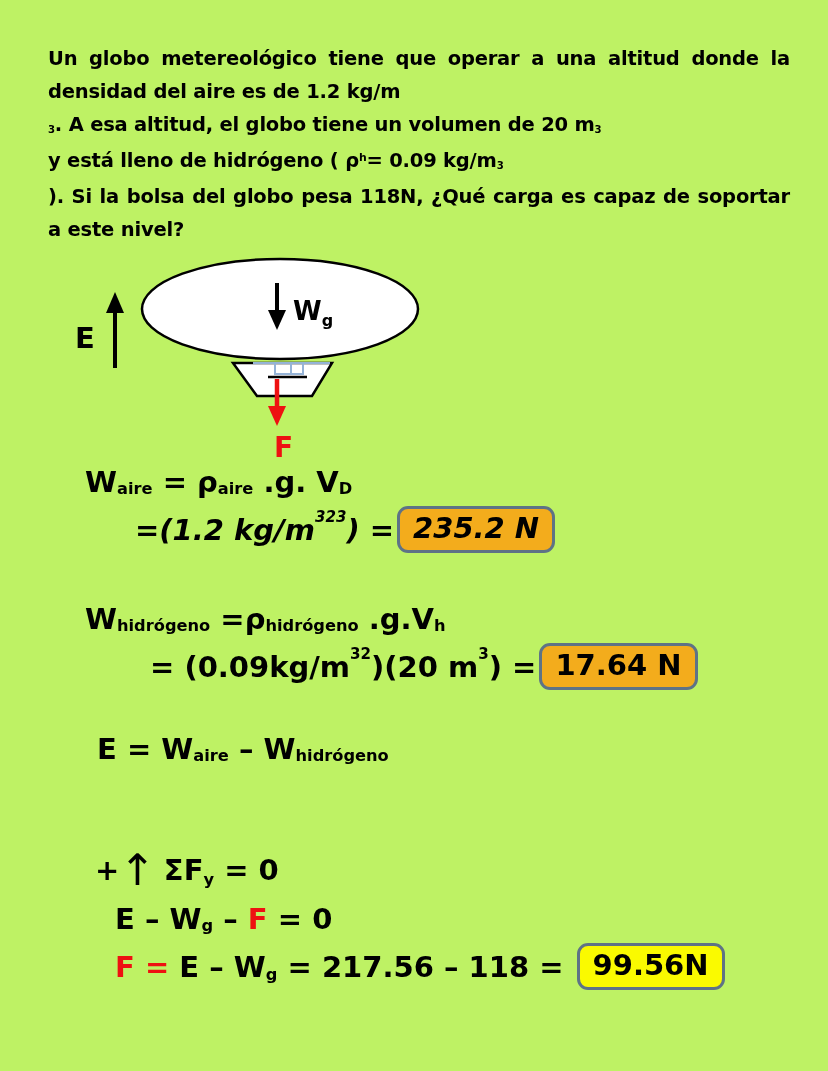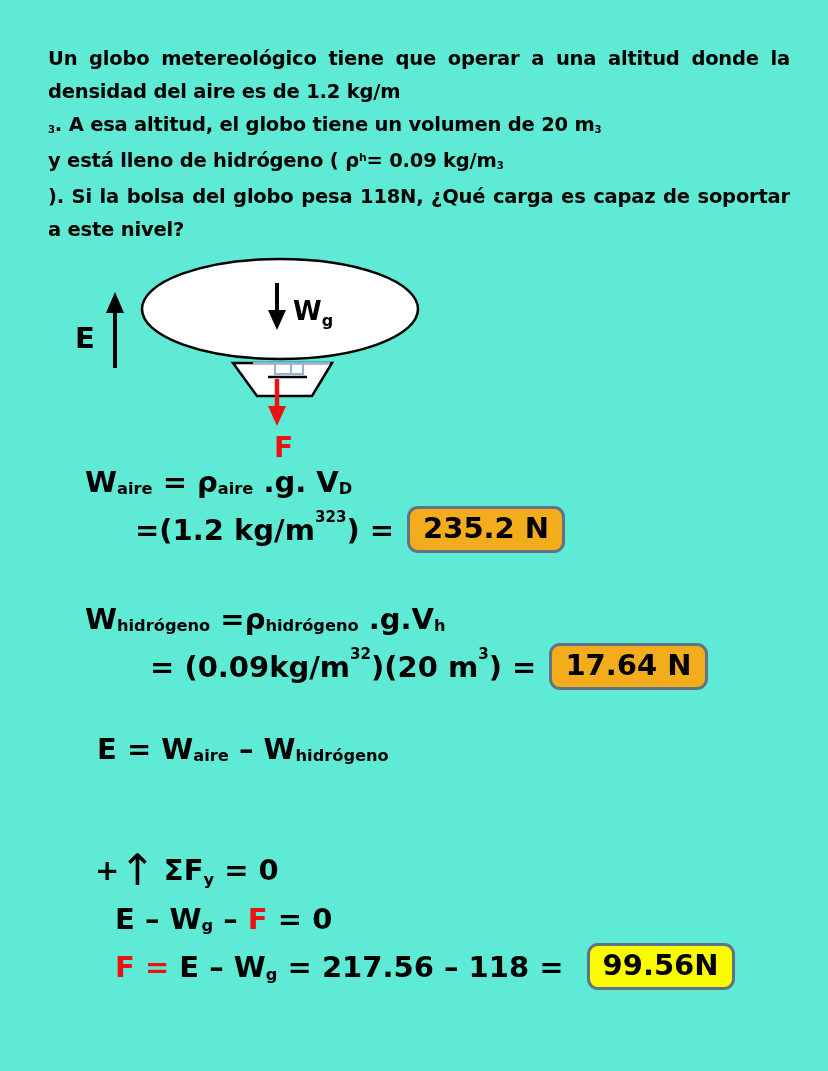--- a/index.html
+++ b/index.html
@@ -9,21 +9,21 @@
     --box-border: #5e7386;
     --blue: #95b3d7;
     --ink: #000000;
   }
   * { margin: 0; padding: 0; box-sizing: border-box; }
   html, body { background: #ffffff; }
   .page {
     position: relative;
     width: 828px;
     height: 1071px;
-    background: #5eead4;
+    background: #bef264;
     overflow: hidden;
     font-family: "DejaVu Sans", sans-serif;
     color: var(--ink);
   }
   
   .problem-text {
     position: absolute;
     left: 48px; top: 42px; width: 742px;
     font-size: 19.5px;
     font-weight: bold;
@@ -59,21 +59,21 @@
     margin-bottom: 2px;
   }
   .eq-line span { white-space: pre; }
   .tok      { display: inline-block; }
   .tok-sub  { font-size: 0.56em; align-self: flex-end; transform: translateY(-6px); }
   .tok-sup  { font-size: 0.52em; align-self: flex-start; transform: translateY(2px); }
   .tok-red  { color: var(--red); }
   .tok-tall { font-size: 1.5em; font-weight: normal; letter-spacing: -2px; }
   .answer-box {
     display: inline-block;
-    margin-left: 13px;
+    margin-left: 3px;
     padding: 3px 13px 5px 13px;
     border: 3px solid var(--box-border);
     border-radius: 11px;
     font-size: 29px;
     font-weight: bold;
     line-height: 1.15;
   }
   .box-orange { background: var(--box-orange); }
   .box-yellow { background: var(--box-yellow); }
 </style>
@@ -104,21 +104,21 @@
       <text x="238" y="70" font-size="26"><tspan>W</tspan><tspan dy="6" font-size="16">g</tspan></text>
 
       <line x1="222" y1="129" x2="222" y2="160" stroke="var(--red)" stroke-width="4.5"></line>
       <polygon points="222,176 213,156 231,156" fill="var(--red)"></polygon>
       <text x="219" y="207" font-size="28" fill="var(--red)" style="fill: var(--red)">F</text>
     </svg>
   </div>
 
   <div class="eq-block eq-block-1">
     <div class="eq-line"><span class="tok">W</span><span class="tok tok-sub">aire</span><span class="tok"> = ρ</span><span class="tok tok-sub">aire</span><span class="tok"> .g. V</span><span class="tok tok-sub">D</span></div>
-    <div class="eq-line" style="padding-left: 50px;"><span class="tok">=(1.2 kg/m</span><span class="tok tok-sup">3</span><span class="tok tok-sup">2</span><span class="tok tok-sup">3</span><span class="tok">) =</span><span class="answer-box box-orange">235.2 N</span></div>
+    <div class="eq-line" style="padding-left: 50px; font-style: italic;"><span class="tok">=(1.2 kg/m</span><span class="tok tok-sup">3</span><span class="tok tok-sup">2</span><span class="tok tok-sup">3</span><span class="tok">) =</span><span class="answer-box box-orange">235.2 N</span></div>
   </div>
 
   <div class="eq-block eq-block-2">
     <div class="eq-line"><span class="tok">W</span><span class="tok tok-sub">hidrógeno</span><span class="tok"> =</span><span class="tok">ρ</span><span class="tok tok-sub">hidrógeno</span><span class="tok"> .g.V</span><span class="tok tok-sub">h</span></div>
     <div class="eq-line" style="padding-left: 65px;"><span class="tok">= (0.09kg/m</span><span class="tok tok-sup">3</span><span class="tok tok-sup">2</span><span class="tok">)(20 m</span><span class="tok tok-sup">3</span><span class="tok">) =</span><span class="answer-box box-orange">17.64 N</span></div>
   </div>
 
   <div class="eq-block eq-block-3">
     <div class="eq-line"><span class="tok">E = W</span><span class="tok tok-sub">aire</span><span class="tok"> – W</span><span class="tok tok-sub">hidrógeno</span></div>
     <div class="eq-line" style="padding-left: 22px;"></div>

